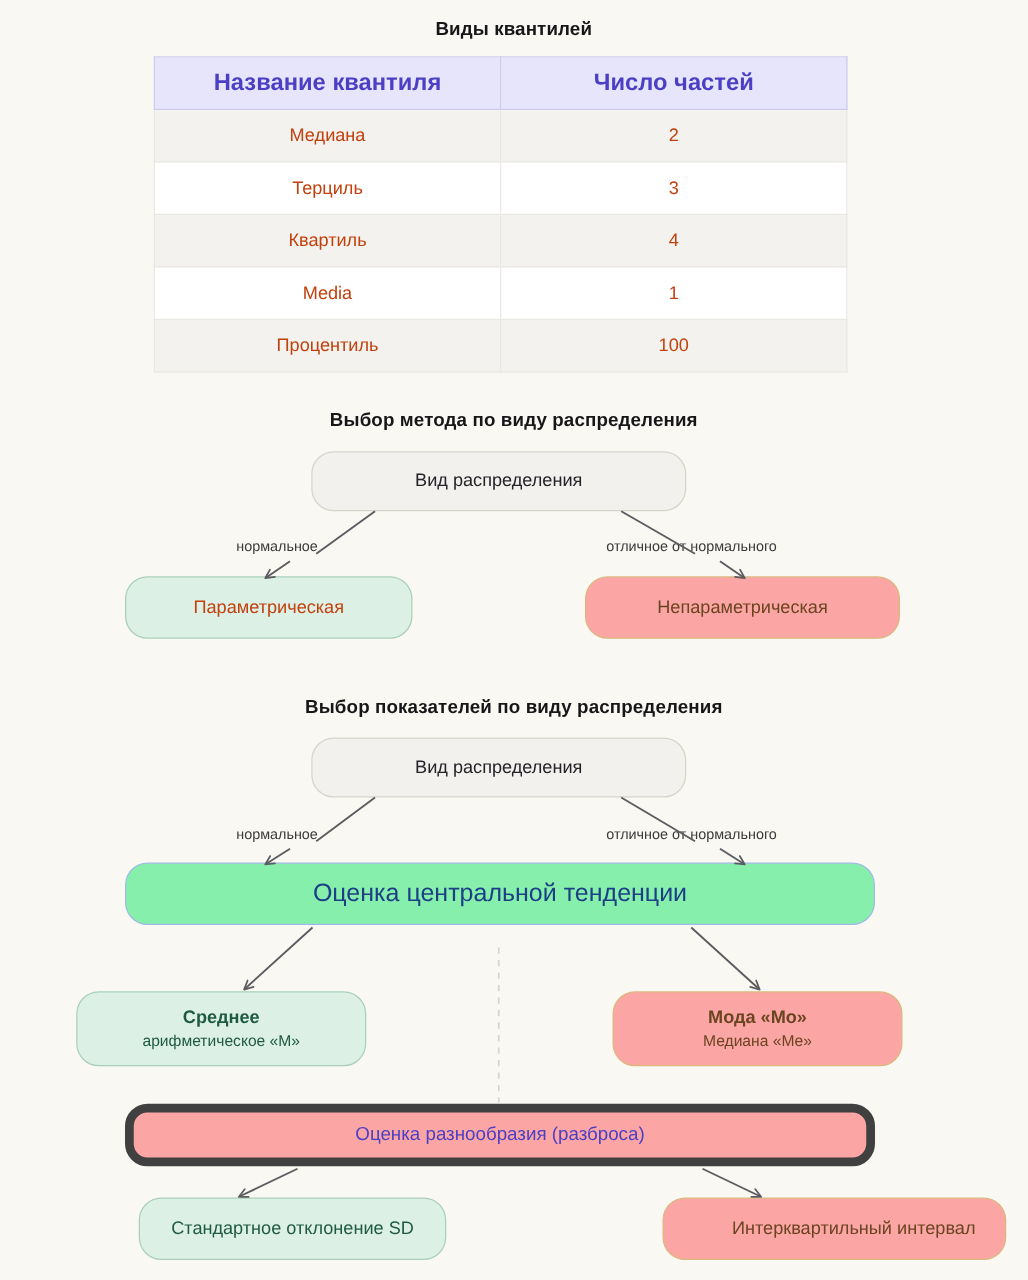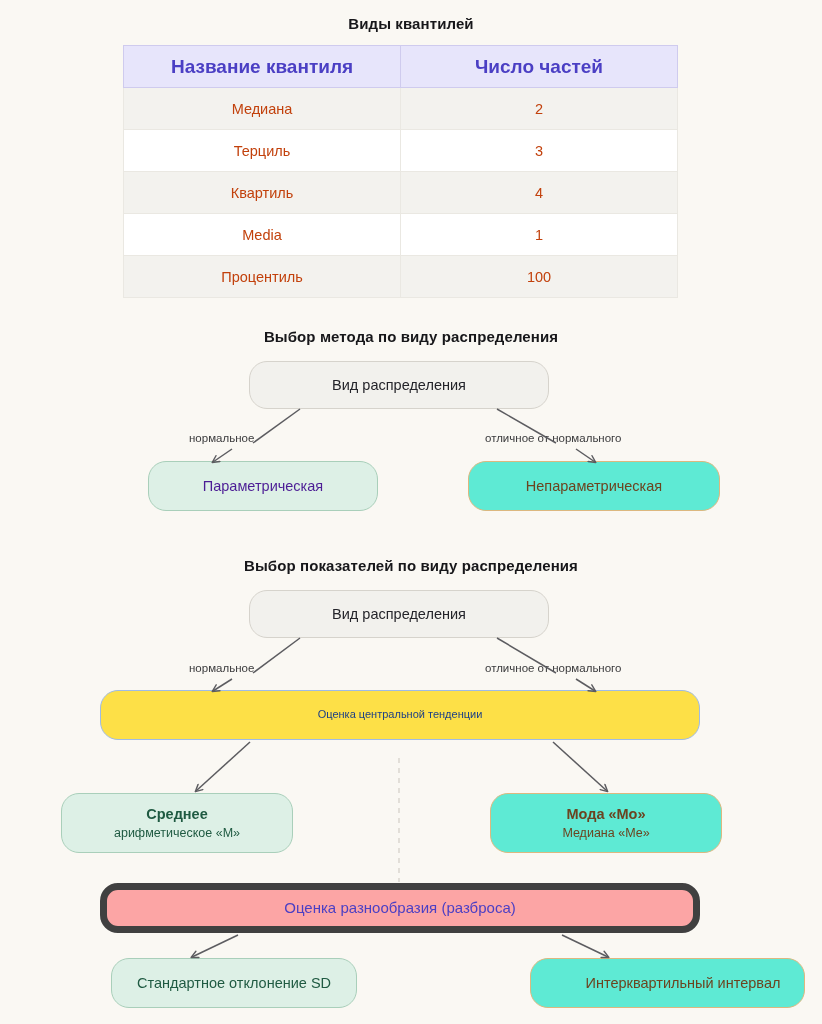--- a/index.html
+++ b/index.html
@@ -78,40 +78,39 @@
   }
   .node-grey {
     background: #f2f1ed;
     border: 1px solid #d6d3cc;
     color: #24242a;
     font-size: 14.5px;
   }
   .node-green {
     background: #ddf0e6;
     border: 1px solid #a9cfba;
-    color: #4c1d95;
-    font-size: 14.5px;
-    margin-left: 48px;
+    color: #c2410c;
+    font-size: 14.5px;
   }
   .node-green-soft {
     background: #ddf0e6;
     border: 1px solid #a9cfba;
     color: #1f5a42;
   }
   .node-orange {
-    background: #5eead4;
+    background: #fca5a5;
     border: 1px solid #dcb87f;
     color: #6b4420;
     font-size: 14.5px;
   }
   .node-blue {
-    background: #fde047;
+    background: #86efac;
     border: 1px solid #9fbbe4;
     color: #1c3f86;
-    font-size: 11px;
+    font-size: 20px;
     text-align: center;
   }
   .node-purple {
     background: #fca5a5;
     border: 7px solid #404040;
     color: #4b3fc4;
     font-size: 15px;
   }
   .node .line1 {
     font-weight: bold;

